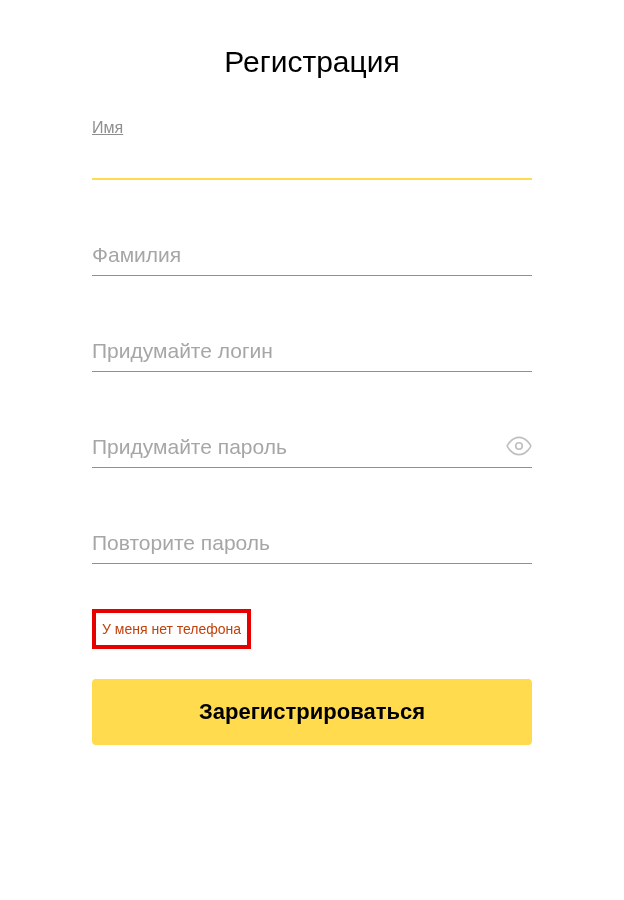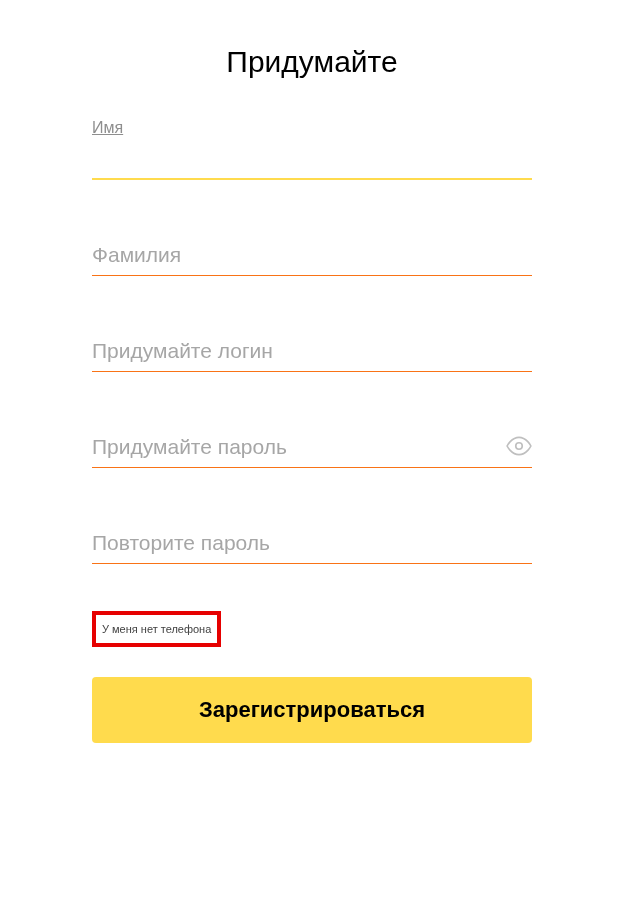--- a/index.html
+++ b/index.html
@@ -69,22 +69,22 @@
     .eye-icon {
       position: absolute;
       right: 0;
       top: 50%;
       transform: translateY(-50%);
       cursor: pointer;
       color: #bfbfbf;
     }
     .no-phone-link {
       display: inline-block;
-      color: #404040;
-      font-size: 11px;
+      color: #c2410c;
+      font-size: 14px;
       text-decoration: none;
       padding: 8px 6px;
       border: 4px solid #e60000;
       margin-top: -10px;
       margin-bottom: 30px;
       cursor: pointer;
     }
     .submit-button {
       width: 100%;
       background: #ffdb4d;
@@ -97,21 +97,21 @@
       border-radius: 4px;
     }
     .phone-group {
       margin-bottom: 12px;
     }
   </style>
 </head>
 <body>
 
 <div class="form-container">
-  <h1 class="page-title">Придумайте</h1>
+  <h1 class="page-title">Регистрация</h1>
 
   <div class="field-group first">
     <label class="field-label">Имя</label>
     <input type="text" class="input-line" autofocus="" value="" style="">
   </div>
 
   <div class="field-group">
     <input type="text" class="input-placeholder" placeholder="Фамилия" style="">
   </div>
 

